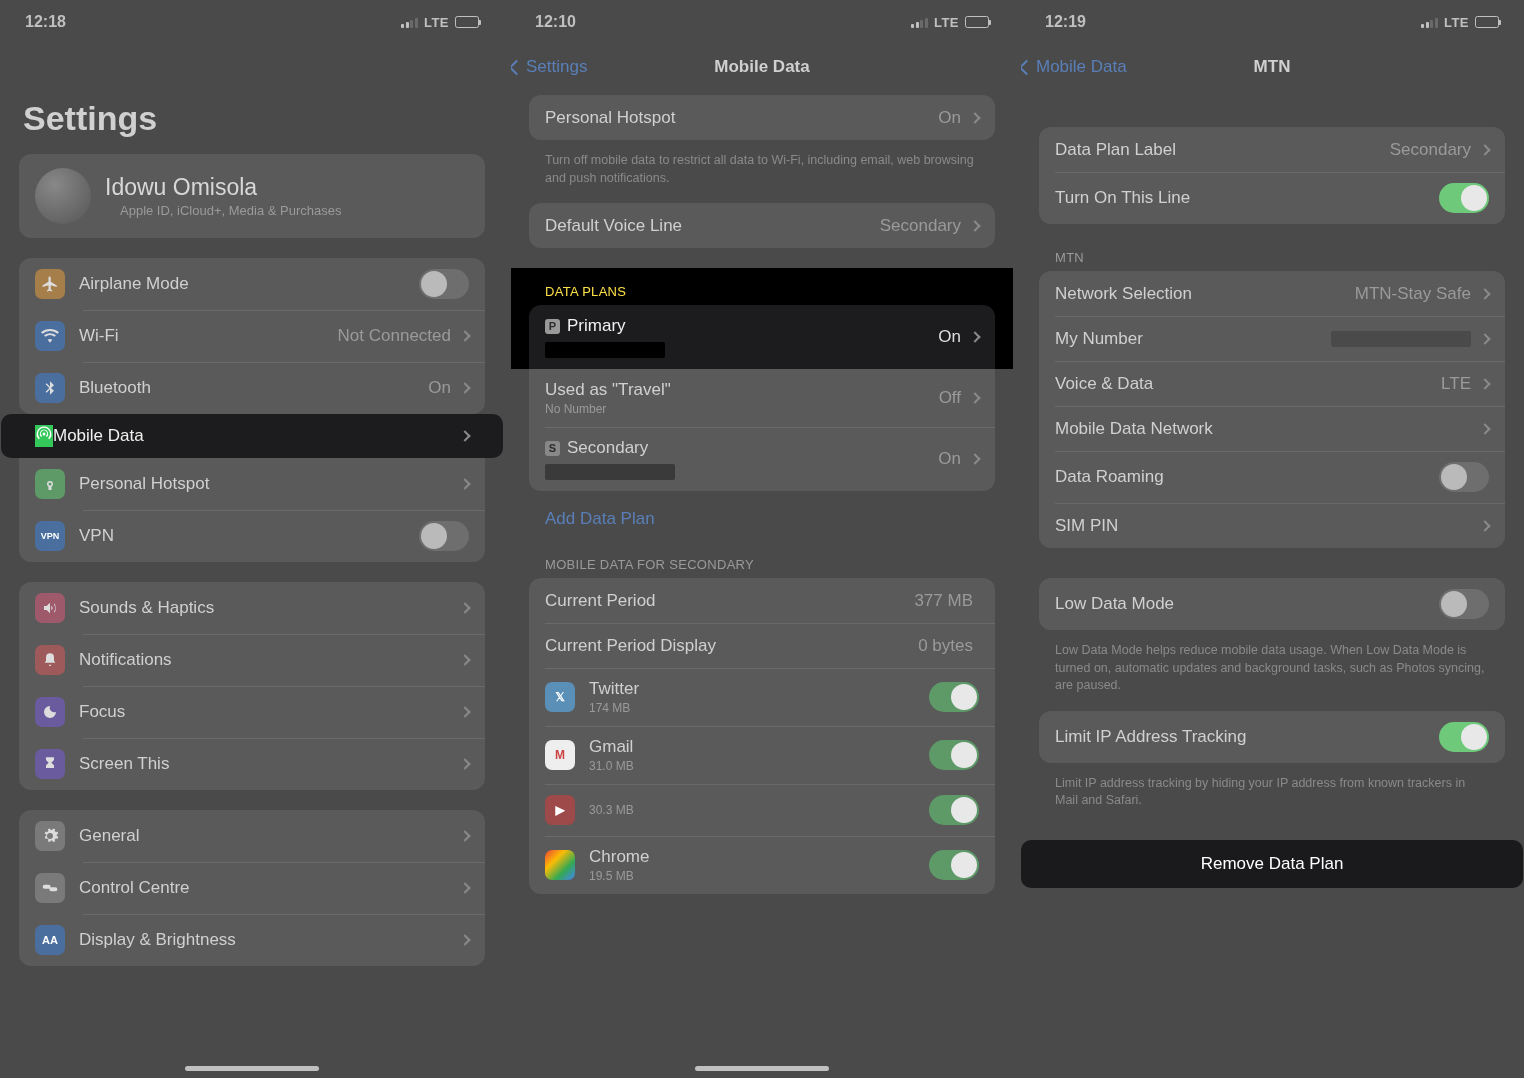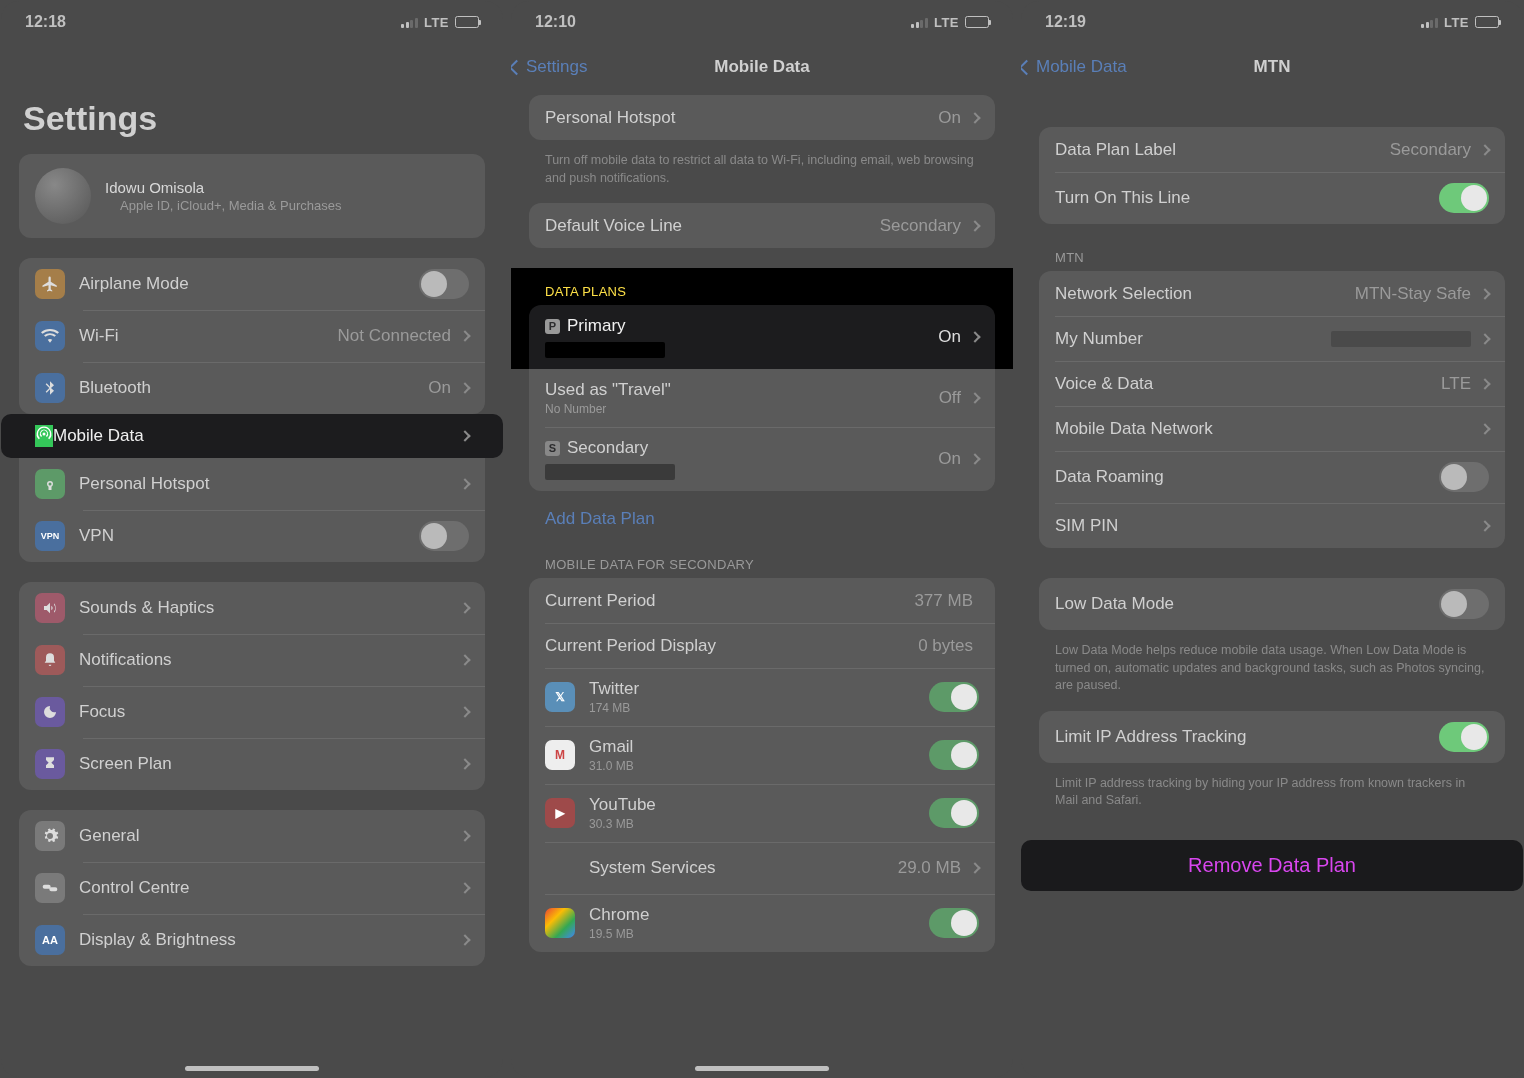--- a/index.html
+++ b/index.html
@@ -20,21 +20,21 @@
   .content { flex:1; overflow:hidden; padding: 0 18px; color:#c0c0c0; }
   .big-title { font-size: 34px; font-weight: 700; color:#d0d0d0; padding: 56px 4px 16px; }
   .navbar { height: 44px; display:flex; align-items:center; padding: 8px 0px 4px; position:relative;}
   .back { color:#5a7fb8; display:flex; align-items:center; gap:4px; font-size:17px; position:absolute; left:0px; }
   .navtitle { color:#d0d0d0; font-size:17px; font-weight:600; position:absolute; left:50%; transform:translateX(-50%); }
   .chev-back { display:inline-block; width:11px; height:11px; border-left:2.5px solid #5a7fb8; border-bottom:2.5px solid #5a7fb8; transform:rotate(45deg); }
   
   .card { background: #5a5a5a; border-radius: 12px; margin-bottom: 20px; }
   .profile-card { display:flex; align-items:center; padding:14px 16px; gap:14px; }
   .avatar { width:56px; height:56px; border-radius:50%; background: radial-gradient(circle at 35% 30%, #888, #555); flex-shrink:0;}
-  .profile-text .name { font-size:15px; color:#d8d8d8; font-weight:500;}
+  .profile-text .name { font-size:23px; color:#d8d8d8; font-weight:500;}
   .profile-text .sub { font-size:13px; color:#9a9a9a; margin-top:2px;margin-left:15px;}
   
   .row { display:flex; align-items:center; padding: 11px 16px; min-height:45px; position:relative;}
   .row + .row::before { content:""; position:absolute; left:64px; right:0; top:0; height:1px; background:#6a6a6a;}
   .row.nopad-sep + .row::before, .card.no-icon .row + .row::before { left:16px; }
   .row .icon { width:30px; height:30px; border-radius:7px; margin-right:14px; flex-shrink:0; display:flex; align-items:center; justify-content:center;}
   .row .label { flex:1; font-size:17px; color:#d0d0d0;}
   .row .value { font-size:17px; color:#9a9a9a; margin-right:6px;}
   .row .chev { width:8px; height:8px; border-right:2px solid #8a8a8a; border-top:2px solid #8a8a8a; transform: rotate(45deg); margin-left:4px; }
   .row .sublabel { font-size:12px; color:#9a9a9a; }
@@ -47,21 +47,21 @@
   .toggle.on.bright { background:#6ec97a; }
   
   .highlight-row { background:#1c1c1e; border-radius:10px; margin: 0 -18px; padding: 11px 34px; display:flex; align-items:center;}
   .highlight-row .label { flex:1; color:#f0f0f0; font-size:17px;}
   .highlight-row .chev { width:8px; height:8px; border-right:2px solid #8a8a8a; border-top:2px solid #8a8a8a; transform:rotate(45deg); margin-left:6px;}
   
   .section-header { font-size:13px; color:#9a9a9a; padding: 6px 16px 6px; text-transform:uppercase; letter-spacing:0.3px;}
   .section-footer { font-size:12.5px; color:#8a8a8a; padding: 6px 16px 16px; line-height:1.4;}
   
   .app-icon { width:30px; height:30px; border-radius:7px; margin-right:14px; flex-shrink:0; display:flex;align-items:center;justify-content:center;font-size:12px;font-weight:bold;}
-  .danger { color:#d946ef; text-align:center; flex:1; font-size:20px;}
+  .danger { color:#ffffff; text-align:center; flex:1; font-size:17px;}
   
   .badge-letter { display:inline-flex; width:15px; height:15px; background:#999; color:#2c2c2e; border-radius:3px; font-size:11px; font-weight:700; align-items:center; justify-content:center; margin-right:7px;}
   
   .dark-section { background:#000; margin: 14px -18px 0; padding: 10px 18px 0;}
   .dark-section .section-header { color:#fde047; padding-left:16px;}
   .dark-section .card { background:#1c1c1e;}
   .dark-section .row .label{ color:#f0f0f0;}
   
   .link-row { padding:12px 16px;}
   .link-text { color:#5a7fb8; font-size:17px;}
@@ -198,21 +198,21 @@
           </div>
         <span class="label">Focus</span>
         <span class="chev"></span>
       </div>
       <div class="row">
         <div class="icon ic-hourglass">
             <svg width="16" height="16" viewBox="0 0 24 24">
               <path fill="#ddd" d="M6 2h12v4l-4 4 4 4v4H6v-4l4-4-4-4V2z"></path>
             </svg>
           </div>
-        <span class="label">Screen Plan</span>
+        <span class="label">Screen This</span>
         <span class="chev"></span>
       </div>
     </div>
 
     <div class="card">
       <div class="row">
         <div class="icon ic-grey">
             <svg width="18" height="18" viewBox="0 0 24 24">
               <path fill="#ddd" d="M12 8a4 4 0 1 0 0 8 4 4 0 0 0 0-8zm9 4l2 1-1 3-2-1a9 9 0 0 1-2 2l1 2-3 1-1-2h-2l-1 2-3-1 1-2a9 9 0 0 1-2-2l-2 1-1-3 2-1v-2l-2-1 1-3 2 1a9 9 0 0 1 2-2l-1-2 3-1 1 2h2l1-2 3 1-1 2a9 9 0 0 1 2 2l2-1 1 3-2 1v2z"></path>
             </svg>
@@ -346,32 +346,25 @@
           <span class="label">Gmail</span>
           <span class="sublabel">31.0 MB</span>
         </div>
         <div class="toggle on">
             <div class="knob"></div>
           </div>
       </div>
       <div class="row">
         <div class="app-icon" style="background:#9e4a4a;color:#fff;">▶</div>
         <div class="col">
-          <span class="label">YouTube</span>
           <span class="sublabel">30.3 MB</span>
         </div>
         <div class="toggle on">
             <div class="knob"></div>
           </div>
-      </div>
-      <div class="row">
-        <div class="app-icon" style="visibility:hidden;"></div>
-        <span class="label">System Services</span>
-        <span class="value">29.0 MB</span>
-        <span class="chev"></span>
       </div>
       <div class="row">
         <div class="app-icon" style="background:linear-gradient(135deg,#ea4335,#fbbc05,#34a853,#4285f4);"></div>
         <div class="col">
           <span class="label">Chrome</span>
           <span class="sublabel">19.5 MB</span>
         </div>
         <div class="toggle on">
             <div class="knob"></div>
           </div>

